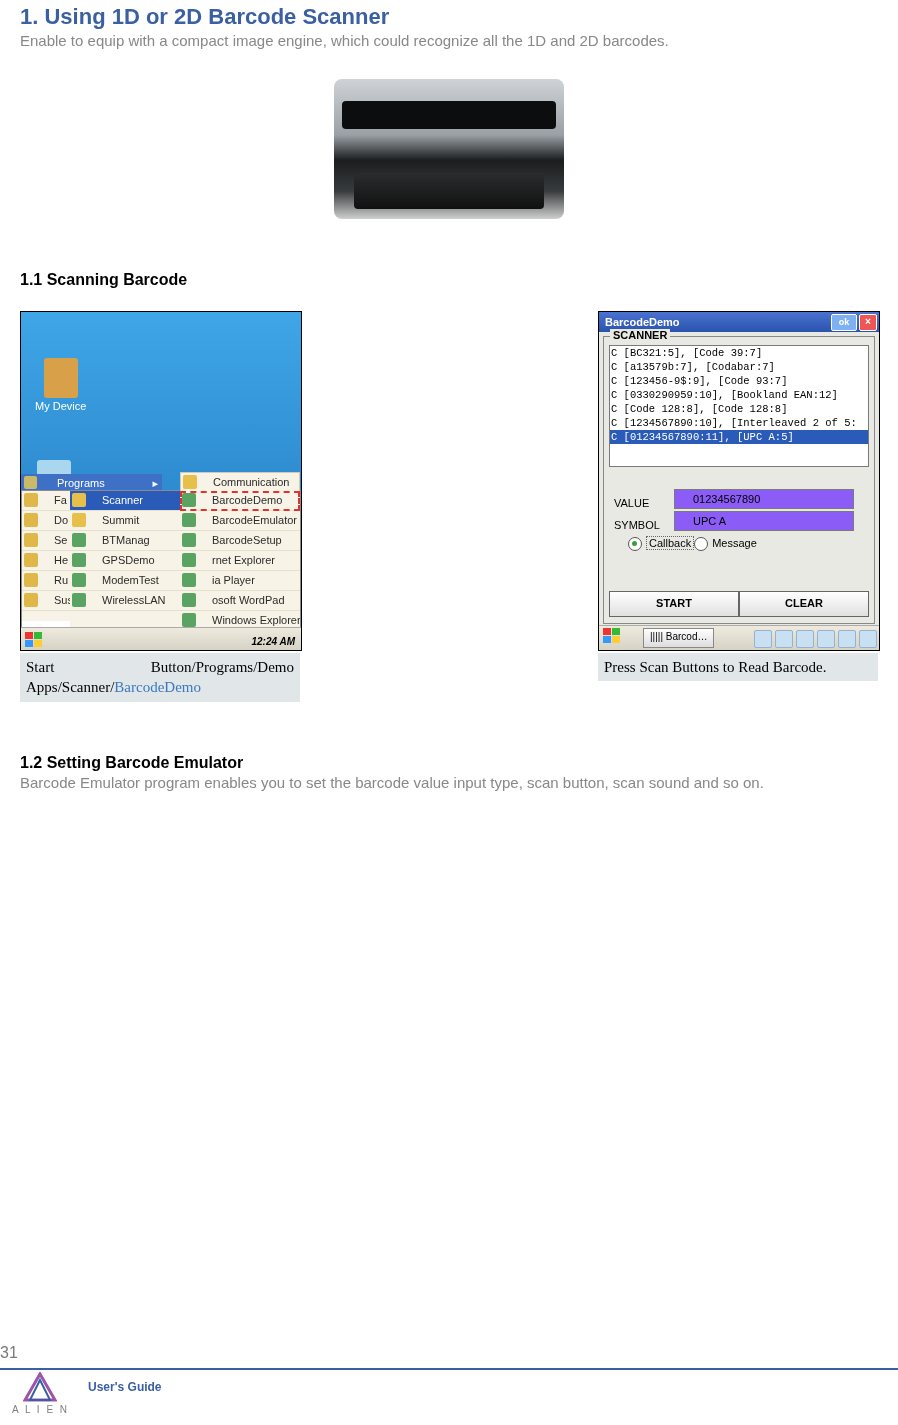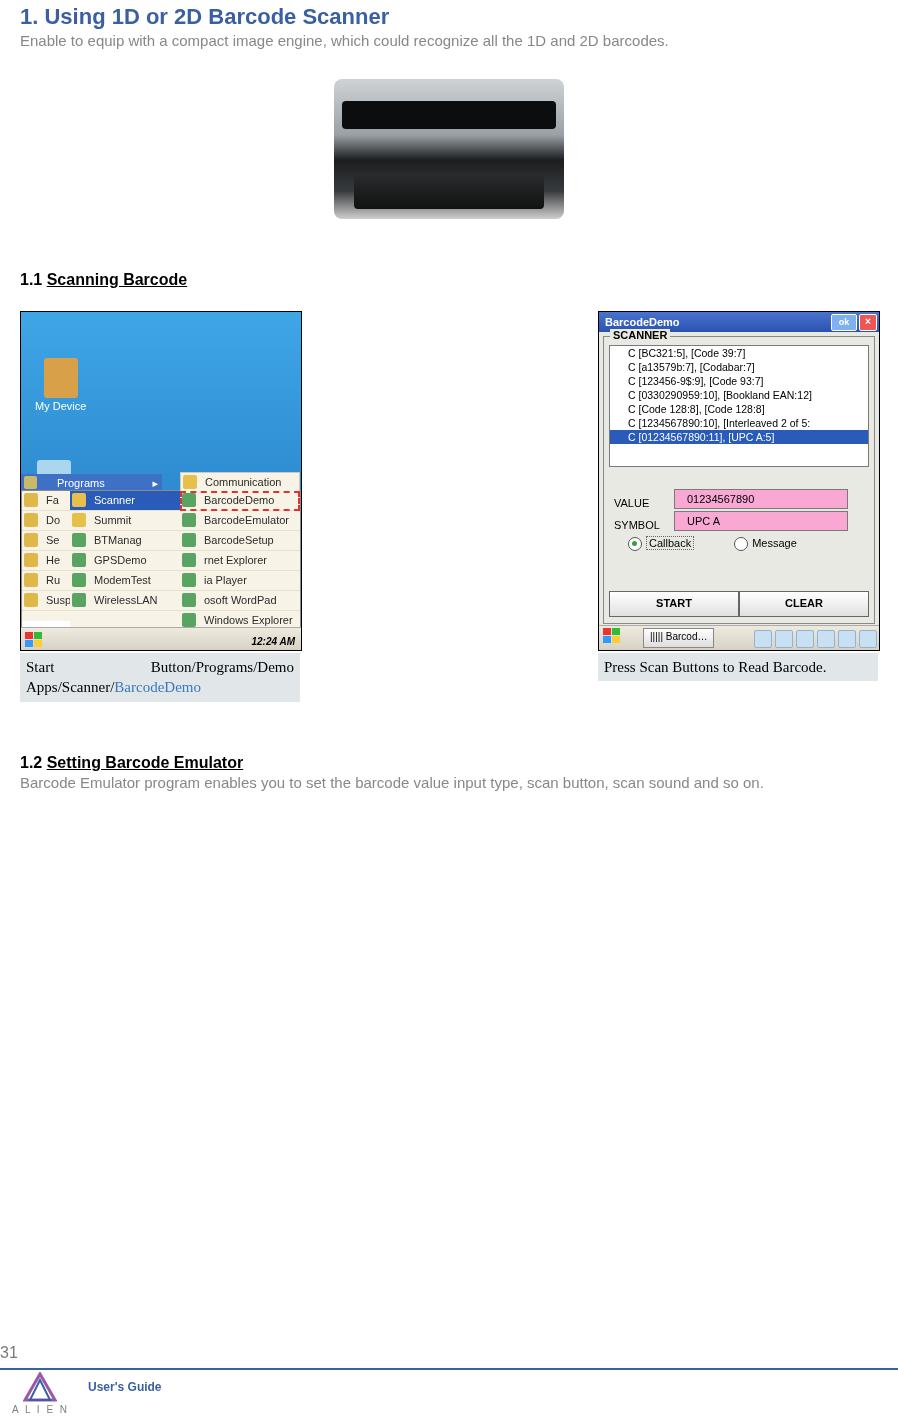--- a/index.html
+++ b/index.html
@@ -1,21 +1,21 @@
 <!DOCTYPE html>
 <html><head>
 <meta charset="utf-8">
 <style>
 html,body{margin:0;padding:0;font-family:Arial,Helvetica,sans-serif;background:#fff;color:#000;width:898px}
 .page{padding:4px 20px 0 20px;box-sizing:border-box;width:898px;min-height:1425px;position:relative}
 .h1{color:#3a5fa3;font-size:22px;font-weight:bold;margin:0}
 .body-text{color:#888;font-size:15px;margin:2px 0 0 0}
 .h2-wrap{margin-top:52px}
 .h2-prefix{color:#000;font-size:16px;font-weight:bold}
-.h2-text{color:#000;font-size:16px;font-weight:bold;text-decoration:underline}
+.h2-text{color:#000;font-size:16px;font-weight:bold;}
 .device-photo{width:230px;height:140px;margin:30px auto 0 auto;background:linear-gradient(180deg,#cfd3d6 0%,#9aa0a5 40%,#1b1d1f 58%,#383b3d 80%,#cfcfcf 100%);border-radius:8px;position:relative}
 .device-photo::before{content:"";position:absolute;left:8px;top:22px;right:8px;height:28px;background:#0c0d0e;border-radius:4px}
 .device-photo::after{content:"";position:absolute;left:20px;right:20px;bottom:10px;height:36px;background:linear-gradient(#2a2c2e,#111);border-radius:4px}
 
 .shots-row{display:flex;justify-content:space-between;margin-top:22px}
 .shot-col{width:280px}
 .shot{width:282px;height:340px;border:1px solid #000;box-sizing:border-box;font-family:Tahoma,Arial,sans-serif;font-size:11px;position:relative;background:#e9e9e4}
 .caption{background:#e1e6e8;font-family:Georgia,'Times New Roman',serif;font-size:15px;color:#000;padding:4px 6px;margin-top:2px;line-height:1.35;text-align:justify}
 .caption .hl{color:#3a79c0}
 
@@ -24,21 +24,21 @@
 .desk-icon{position:absolute;color:#fff;font-size:11px}
 .di-mydev{left:14px;top:46px}
 .di-mydev::before{content:"";display:block;width:34px;height:40px;margin:0 auto 2px auto;background:#d9a04a;border-radius:3px}
 .di-recycle{left:4px;top:148px}
 .di-recycle::before{content:"";display:block;width:34px;height:28px;margin:0 auto 2px auto;background:#aad6f0;border-radius:3px}
 .menu-stack{position:absolute;left:0;right:0;bottom:22px;height:136px;background:#fff;border:1px solid #8a8a8a}
 .menu-wide{position:absolute;bottom:22px;left:0;right:0;height:136px}
 .menu-col1{position:absolute;left:0;top:0;bottom:6px;width:48px;background:#f7f3e6;border-right:1px solid #cfcabb}
 .menu-col2{position:absolute;left:48px;top:0;bottom:0;width:110px;background:#f7f3e6;border-right:1px solid #cfcabb}
 .menu-col3{position:absolute;left:158px;top:0;bottom:0;right:0;background:#f7f3e6}
-.mi{height:19px;line-height:19px;padding-left:24px;border-bottom:1px solid #e5e0cf;color:#2b2b2b;position:relative;white-space:nowrap;overflow:hidden}
+.mi{height:19px;line-height:19px;padding-left:32px;border-bottom:1px solid #e5e0cf;color:#2b2b2b;position:relative;white-space:nowrap;overflow:hidden}
 .mi.sel{background:#2a5bb8;color:#fff}
 .mi::before{content:"";position:absolute;left:2px;top:2px;width:14px;height:14px;background:#e0b84a;border-radius:2px}
 .mi.folder::before{background:#e7c04c}
 .mi.app::before{background:#5aa463}
 .mi.demo-red{outline:2px dashed #d33;outline-offset:-2px}
 .tab-prog{position:absolute;left:0;bottom:158px;width:105px;height:18px;line-height:18px;background:#3e70c6;color:#fff;font-size:11px;padding-left:36px}
 .tab-prog::before{content:"";position:absolute;left:3px;top:2px;width:13px;height:13px;background:#c9ba6a;border-radius:2px}
 .tab-prog .arrow{position:absolute;right:4px}
 .taskbar-l{position:absolute;left:0;right:0;bottom:0;height:22px;background:linear-gradient(#eeeade,#d6d2c4);border-top:1px solid #aaa}
 .winflag{position:absolute;left:4px;bottom:2px;width:18px;height:16px}
@@ -49,28 +49,28 @@
 .wf4{left:9px;top:8px;background:#fc3}
 .clock{position:absolute;right:6px;bottom:3px;font-size:10px;font-weight:bold;font-style:italic}
 
 
 .titlebar{height:20px;background:linear-gradient(#4a73d0,#2a53b0);color:#fff;font-weight:bold;line-height:20px;padding-left:6px;position:relative;font-size:11px}
 .tb-ok{position:absolute;right:22px;top:2px;width:24px;height:15px;background:#7fb1f0;border:1px solid #fff;color:#fff;font-size:9px;text-align:center;line-height:14px;border-radius:2px}
 .tb-x{position:absolute;right:2px;top:2px;width:16px;height:15px;background:#e55;border:1px solid #fff;color:#fff;font-size:10px;text-align:center;line-height:13px;border-radius:2px}
 .groupbox{position:absolute;left:4px;right:4px;top:24px;bottom:26px;border:1px solid #888}
 .gb-title{position:absolute;top:-8px;left:6px;background:#e9e9e4;padding:0 3px;font-weight:bold;font-size:11px}
 .listbox{position:absolute;left:5px;right:5px;top:8px;height:120px;background:#fff;border:1px solid #7a7a7a;overflow:hidden}
-.listbox div{height:14px;line-height:14px;padding-left:18px;font-size:10.5px;white-space:nowrap;font-family:Liberation Sans, sans-serif}
+.listbox div{height:14px;line-height:14px;padding-left:1px;font-size:10.5px;white-space:nowrap;font-family:Liberation Mono, monospace}
 .list-sel{background:#2a5bb8;color:#fff}
 .kv-row{position:absolute;left:10px;display:flex;align-items:flex-end;font-size:11px}
 .kv-row.v{top:152px}
 .kv-row.s{top:174px}
 .kv-label{width:60px}
-.kv-field{width:160px;height:18px;border:1px solid #7a7a7a;background:#f9a8d4;line-height:18px;padding-left:12px}
-.radio-row{position:absolute;top:200px;left:24px;display:flex;gap:40px;font-size:11px;align-items:flex-start}
+.kv-field{width:160px;height:18px;border:1px solid #7a7a7a;background:#8b5cf6;line-height:18px;padding-left:18px}
+.radio-row{position:absolute;top:200px;left:24px;display:flex;font-size:11px;align-items:flex-start}
 .radio{width:12px;height:12px;border:1px solid #555;border-radius:50%;display:inline-block;margin-right:4px;position:relative;background:#fff;vertical-align:middle}
 .radio.checked::after{content:"";position:absolute;left:2.5px;top:2.5px;width:5px;height:5px;background:#38a038;border-radius:50%}
 .cb-label{border:1px dotted #666;padding:0 2px}
 .btn-row{position:absolute;left:5px;right:5px;bottom:6px;display:flex}
 .wbtn{flex:1;height:24px;border:1px solid #666;background:linear-gradient(#fff,#e0e0e0);text-align:center;line-height:22px;font-weight:bold;font-size:11px}
 .taskbar-r{position:absolute;left:0;right:0;bottom:0;height:24px;background:linear-gradient(#eeeade,#d6d2c4);border-top:1px solid #aaa;display:flex;align-items:center}
 .tb-btn{height:18px;border:1px solid #888;background:linear-gradient(#fff,#ddd);margin-left:4px;font-size:10px;font-weight:normal;padding:0 6px;line-height:16px}
 .tray{position:absolute;right:2px;bottom:2px;display:flex;gap:3px}
 .tray span{width:16px;height:16px;background:#c9dff2;border:1px solid #94b3d3;border-radius:2px}
 

